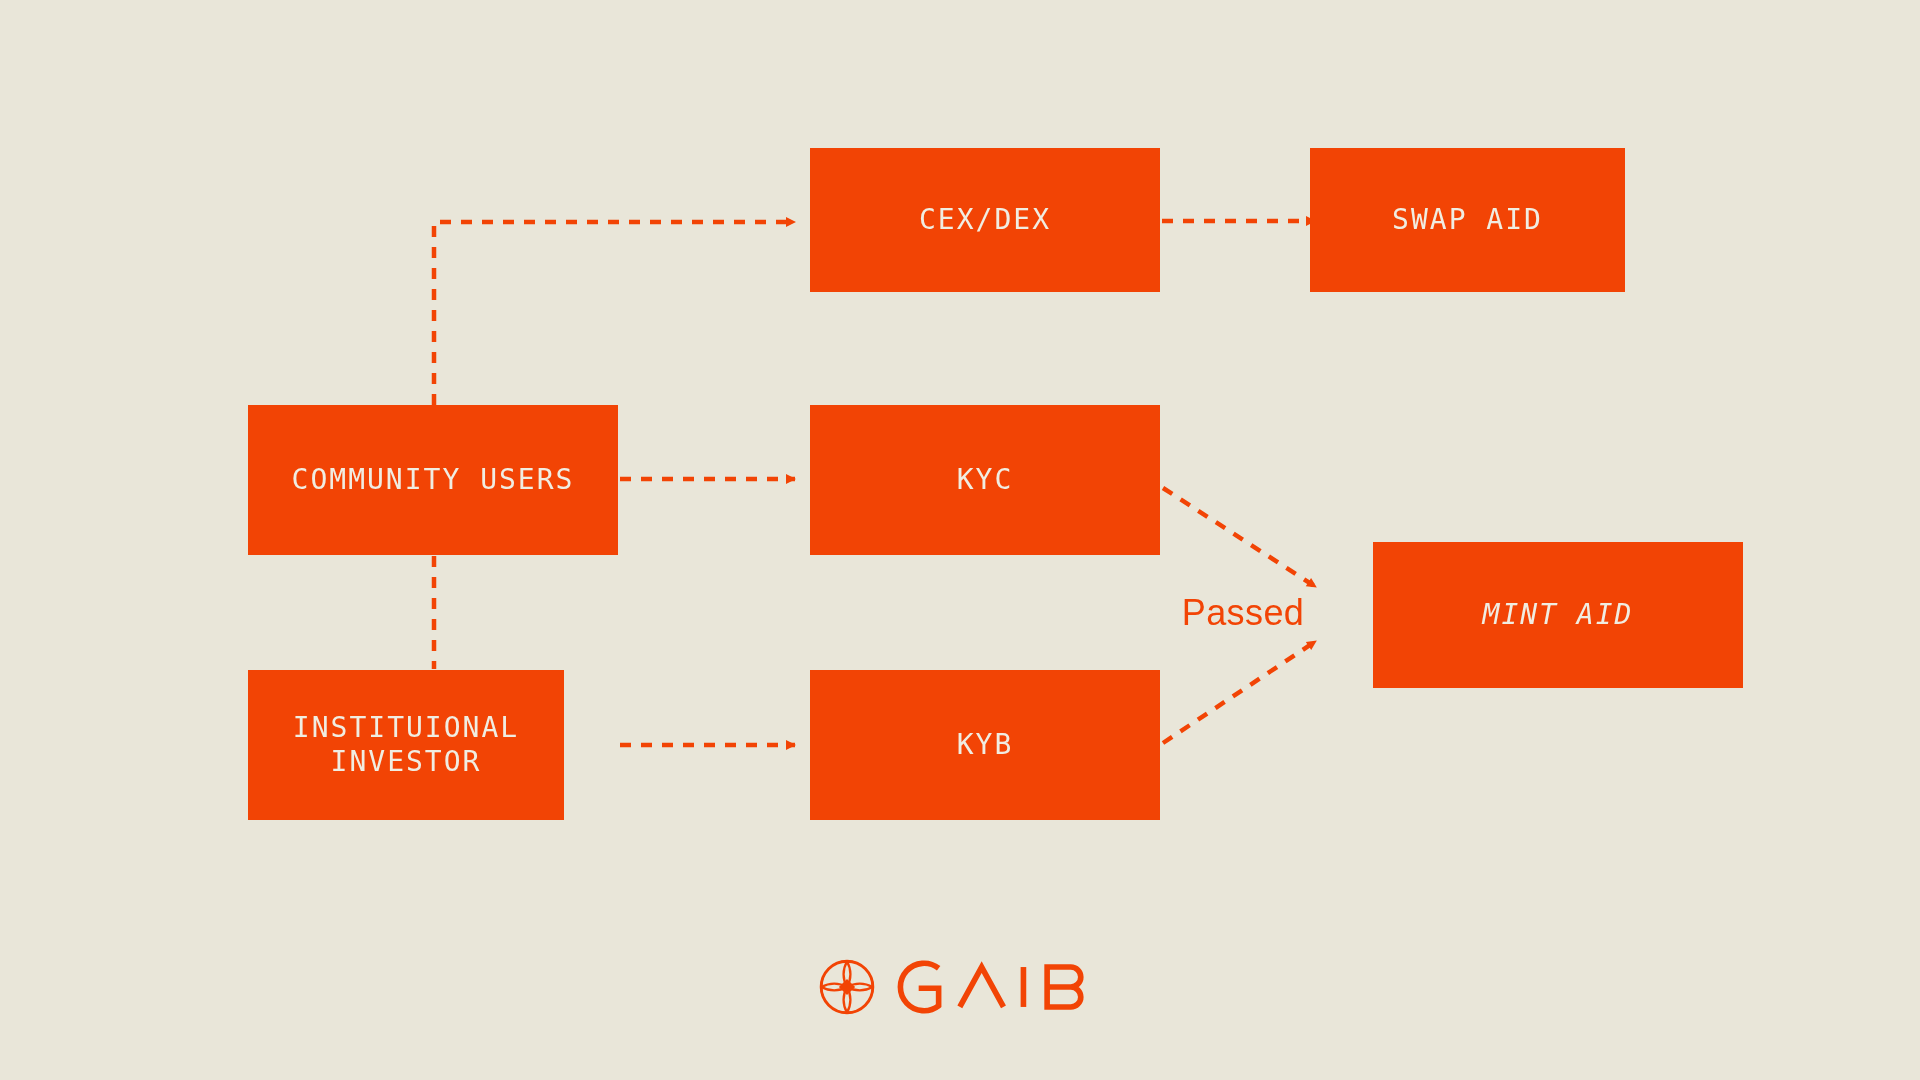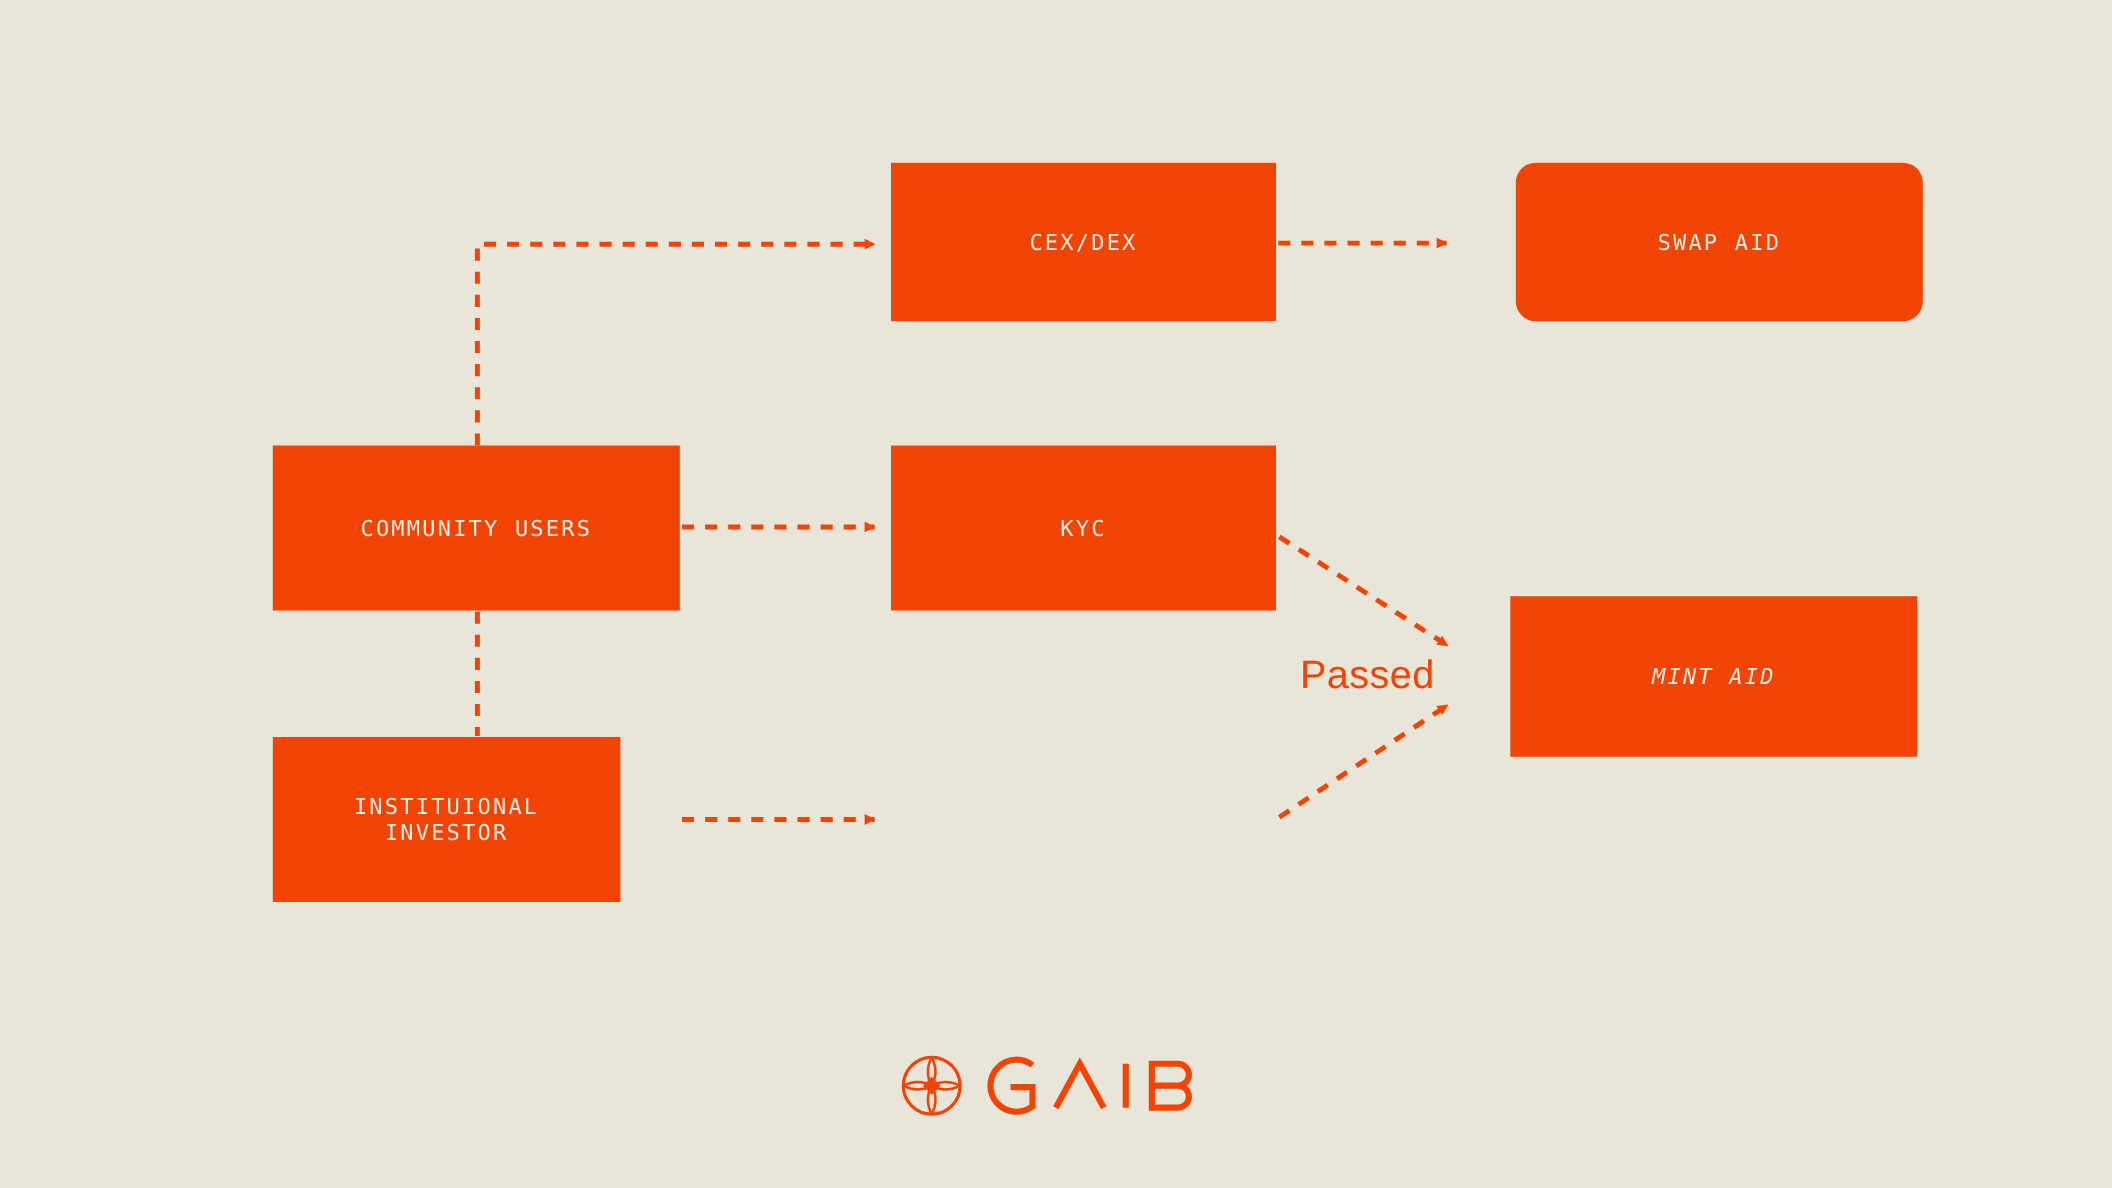--- a/index.html
+++ b/index.html
@@ -33,30 +33,30 @@
     position: absolute;
     background: #F24405;
     display: flex;
     align-items: center;
     justify-content: center;
     box-sizing: border-box;
   }
   .node-label {
     color: #F0EDE2;
     font-family: "DejaVu Sans Mono", monospace;
-    font-size: 20px;
+    font-size: 28px;
     letter-spacing: 2.0px;
     line-height: 1.22;
     text-align: center;
     white-space: pre-line;
     font-weight: 400;
   }
   
   #node-cexdex   { left: 810px;  top: 148px; width: 350px; height: 144px; }
-  #node-swapaid  { left: 1378px; top: 148px; width: 370px; height: 144px; border-radius: 18px; }
+  #node-swapaid  { left: 1310px; top: 148px; width: 315px; height: 144px; }
   #node-community{ left: 248px;  top: 405px; width: 370px; height: 150px; }
   #node-kyc      { left: 810px;  top: 405px; width: 350px; height: 150px; }
   #node-mintaid  { left: 1373px; top: 542px; width: 370px; height: 146px; font-style: italic; }
   #node-institutional { left: 248px; top: 670px; width: 316px; height: 150px; }
   #node-kyb      { left: 810px;  top: 670px; width: 350px; height: 150px; }
 
   
   #edge-label-passed {
     position: absolute;
     left: 1178px;
@@ -128,20 +128,23 @@
 
   <div class="node" id="node-mintaid">
     <span class="node-label">MINT AID</span>
   </div>
 
   <div class="node" id="node-institutional">
     <span class="node-label">INSTITUIONAL
 INVESTOR</span>
   </div>
 
+  <div class="node" id="node-kyb">
+    <span class="node-label">KYB</span>
+  </div>
 
   <div id="edge-label-passed">Passed</div>
 
   <div id="brand">
     <svg id="brand-mark" width="58" height="58" viewBox="0 0 100 100">
       <circle cx="50" cy="50" r="45" fill="none" stroke="#F24405" stroke-width="4"></circle>
 
       <path d="M50,6 A44,44 0 0 1 94,50 A44,44 0 0 0 50,6 Z" fill="none" stroke="#F24405" stroke-width="0"></path>
       <path d="M6,50 A44,44 0 0 1 50,6 A44,44 0 0 1 50,50 A44,44 0 0 1 6,50 Z" fill="none" stroke="#F24405" stroke-width="4"></path>
       <path d="M50,6 A44,44 0 0 1 94,50 A44,44 0 0 1 50,50 A44,44 0 0 1 50,6 Z" fill="none" stroke="#F24405" stroke-width="4"></path>

